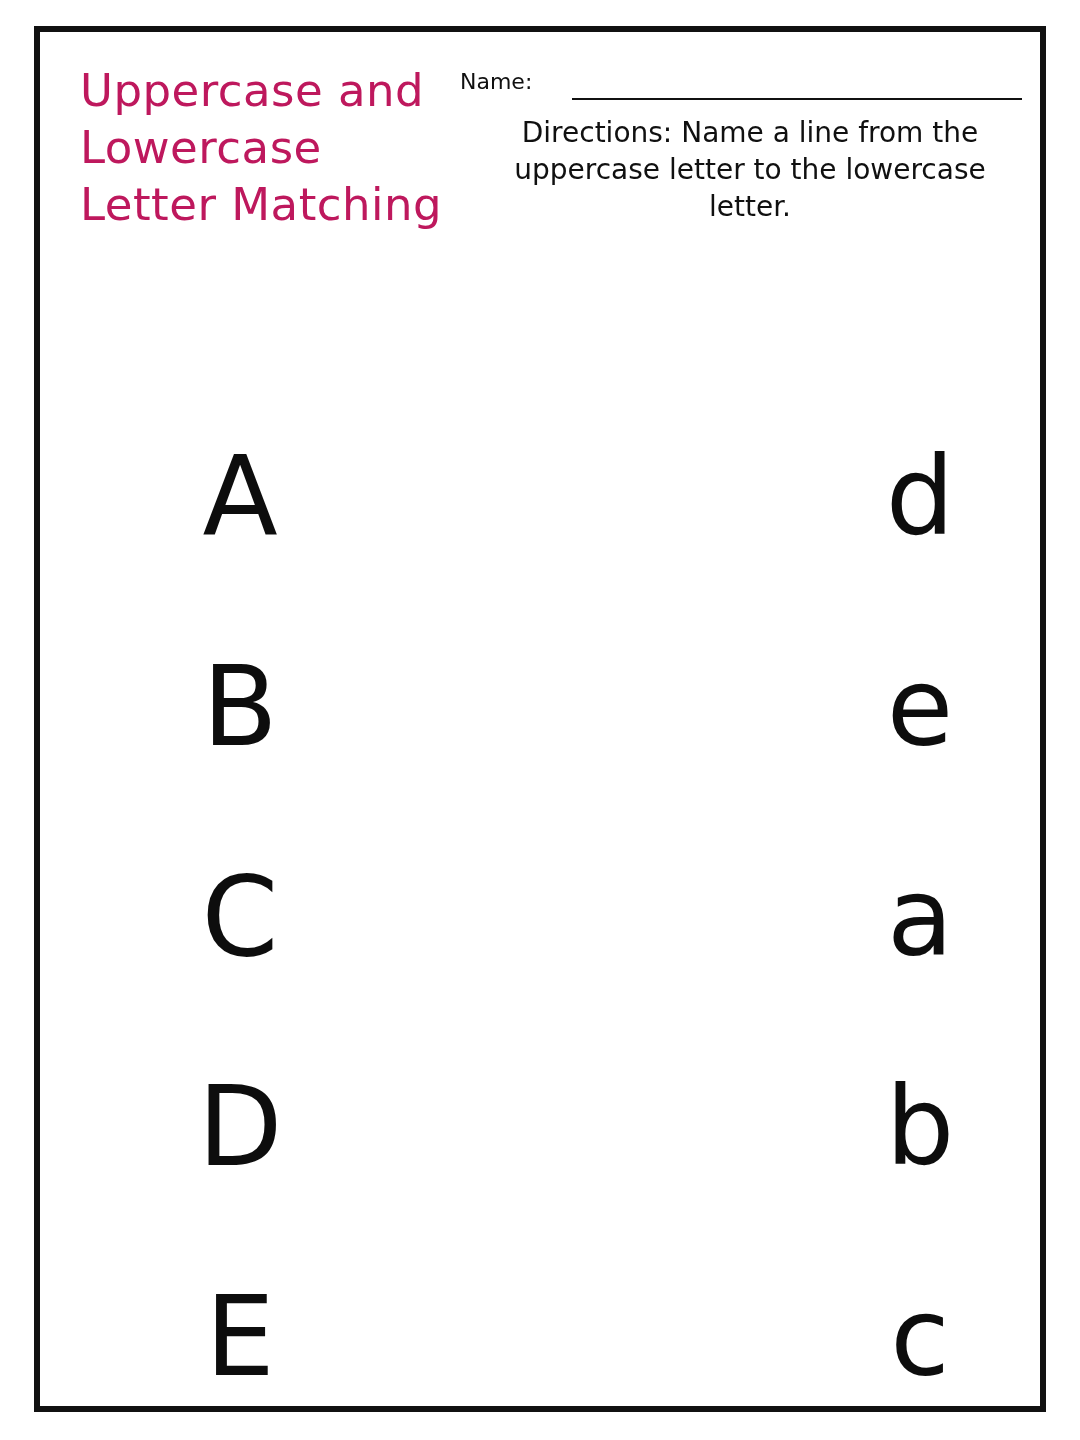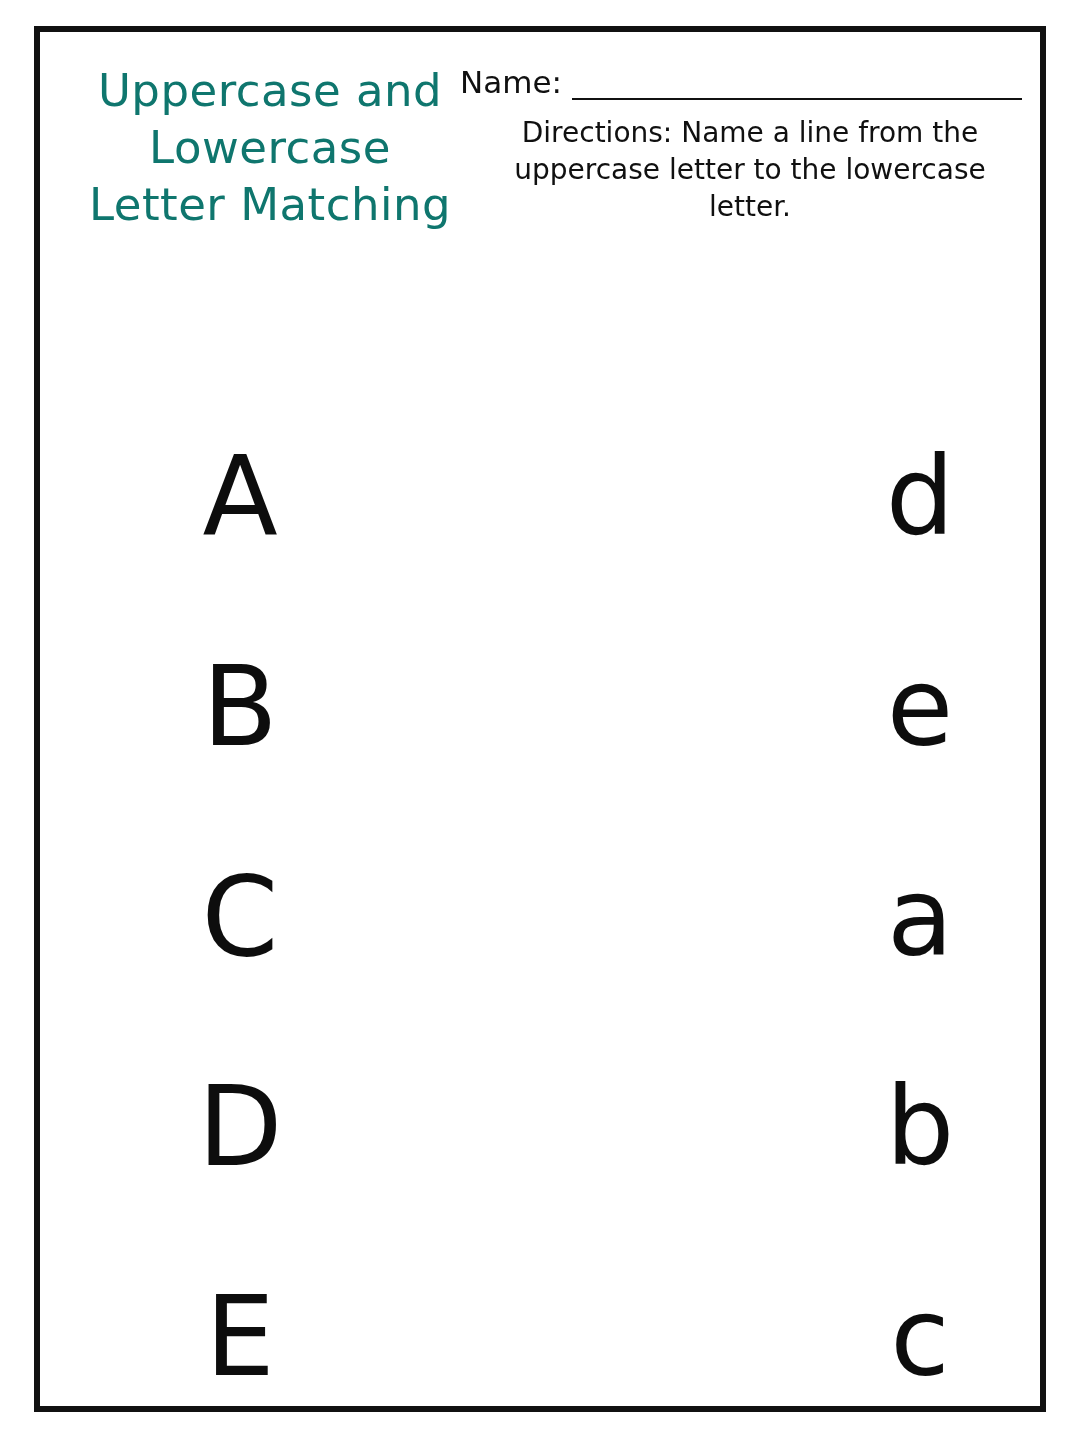--- a/index.html
+++ b/index.html
@@ -32,42 +32,41 @@
     box-sizing: border-box;
     background: #ffffff;
   }
 
   
   .worksheet-title {
     position: absolute;
     left: 40px;
     top: 30px;
     width: 380px;
-    text-align: center;
     font-family: "DejaVu Sans", sans-serif;
     font-size: 45px;
     line-height: 57px;
-    color: #0f766e;
+    color: #be185d;
     letter-spacing: 0.5px;
     font-weight: 400;
   }
 
   .name-row {
     position: absolute;
     left: 420px;
     top: 32px;
     width: 560px;
     height: 56px;
   }
   .name-label {
     position: absolute;
     left: 0;
     top: 0;
     font-family: "DejaVu Sans", sans-serif;
-    font-size: 31px;
+    font-size: 22px;
     line-height: 36px;
     color: #101010;
     text-align: right;
   }
   .name-line {
     position: absolute;
     left: 112px;
     top: 34px;
     width: 450px;
     height: 0;

